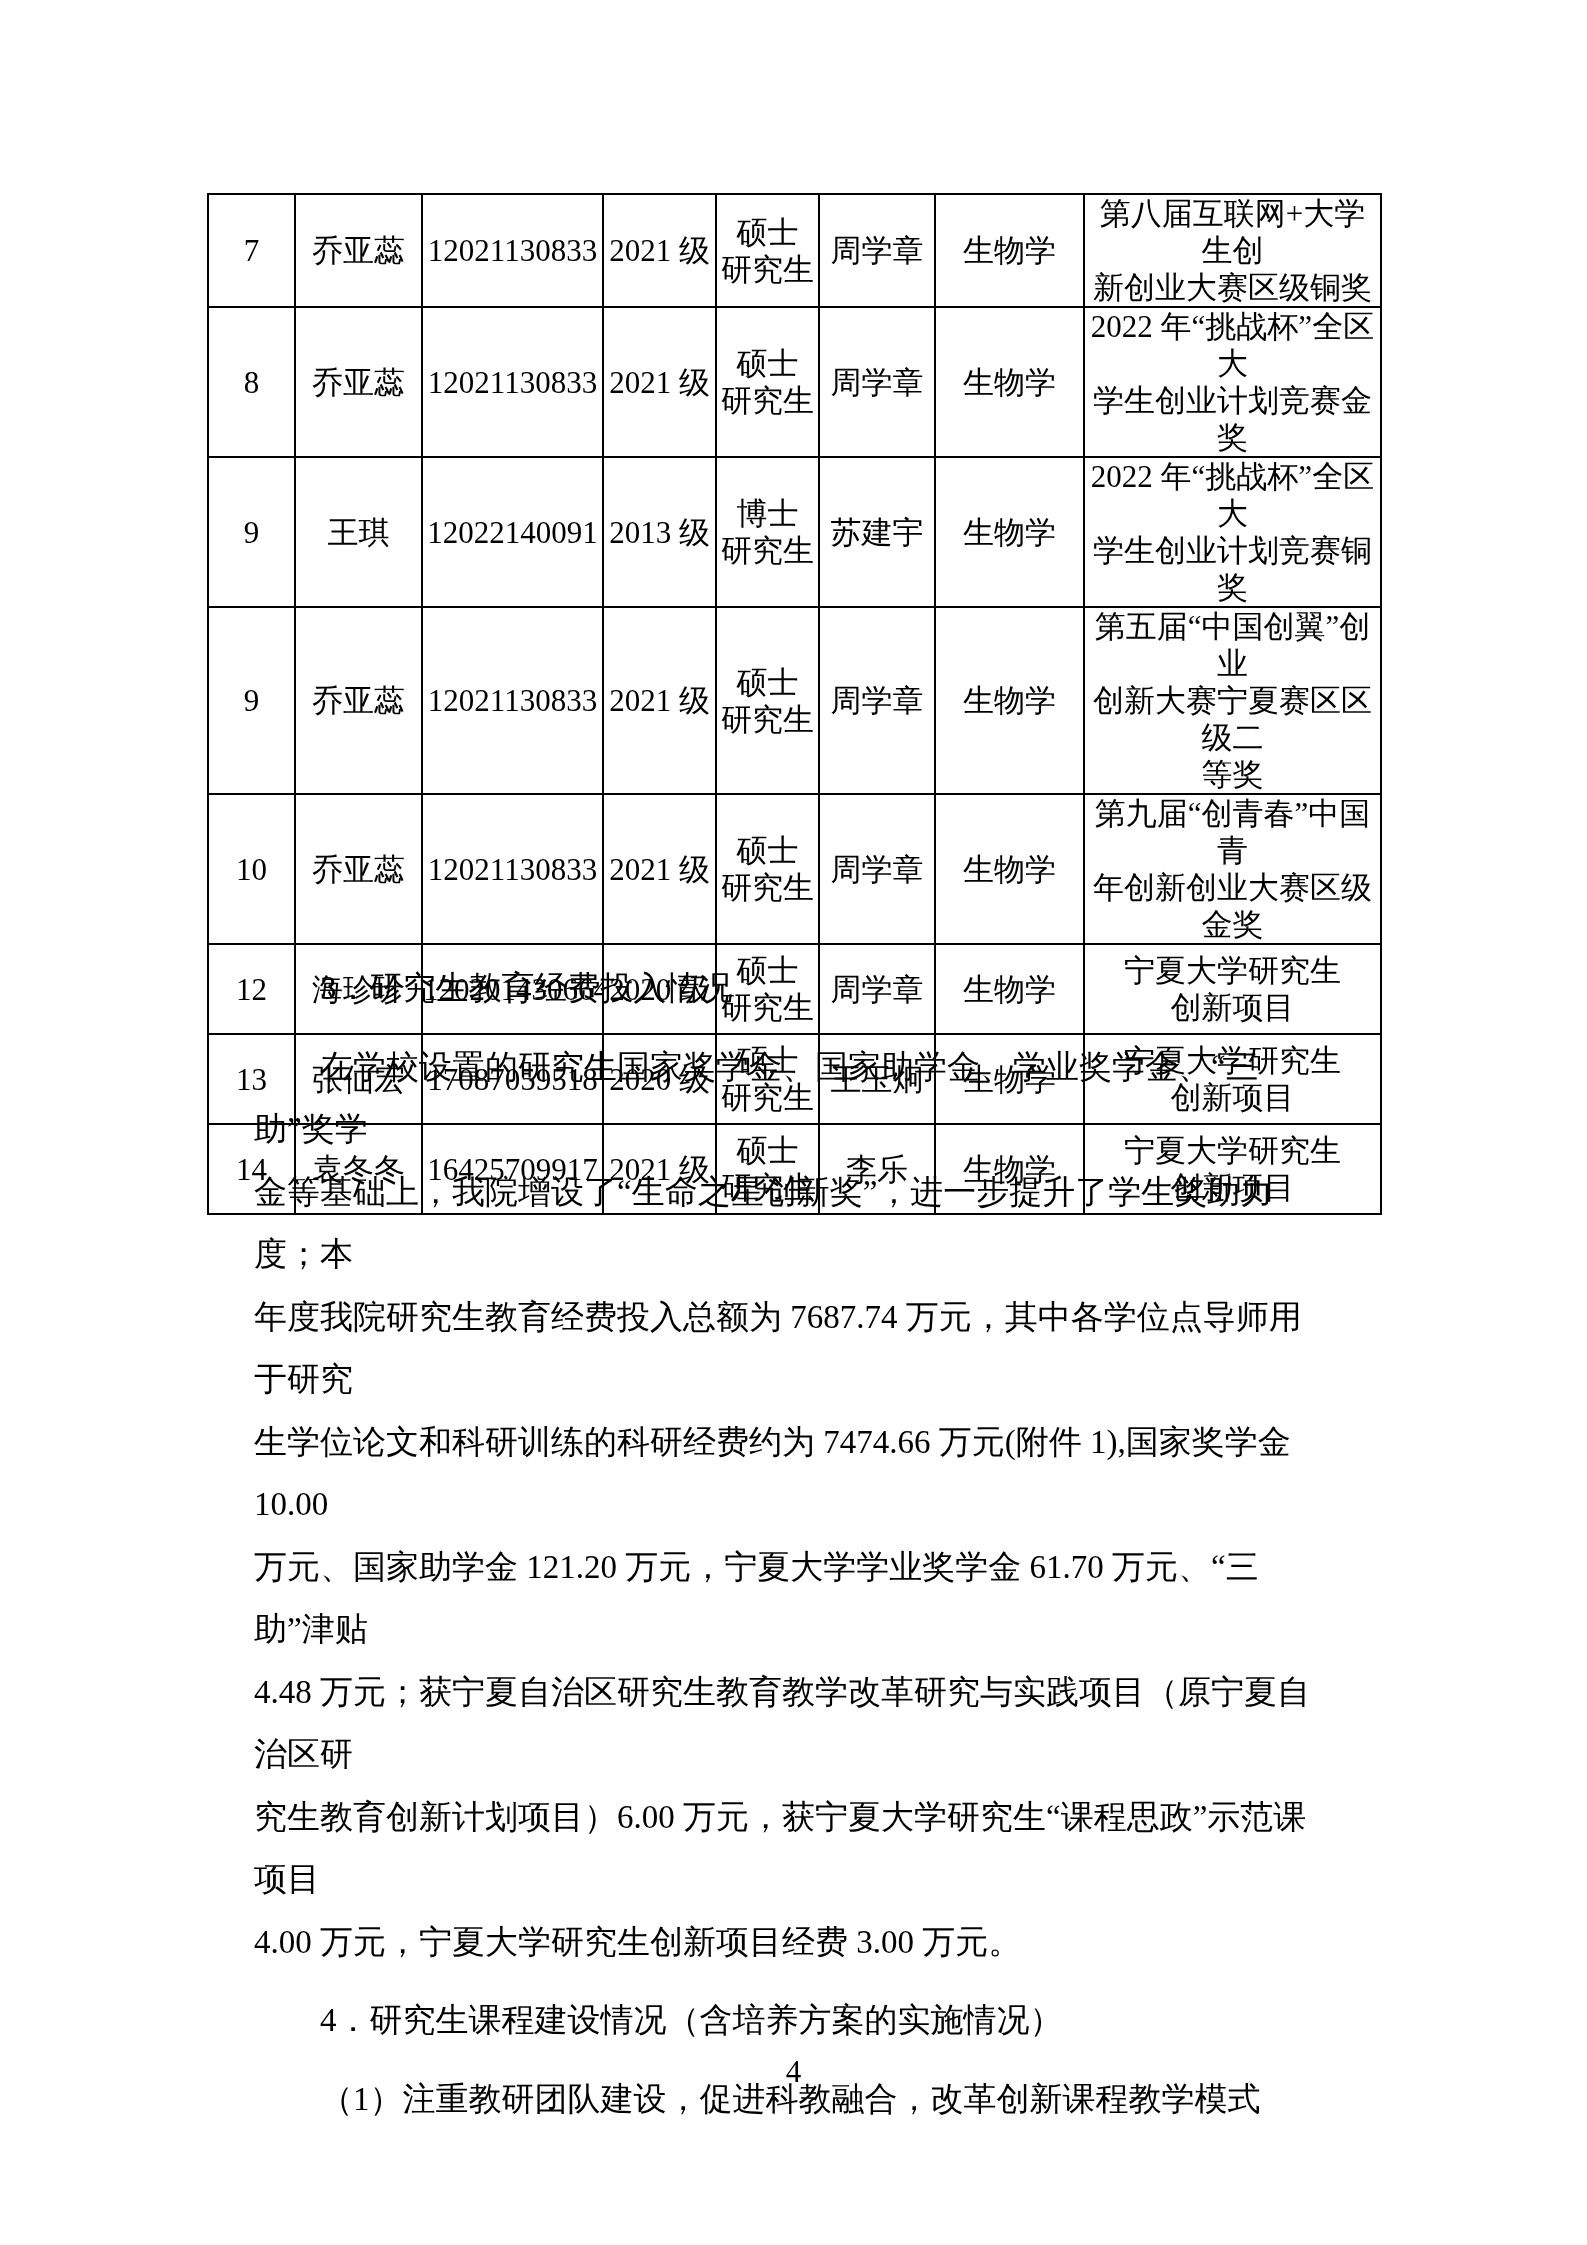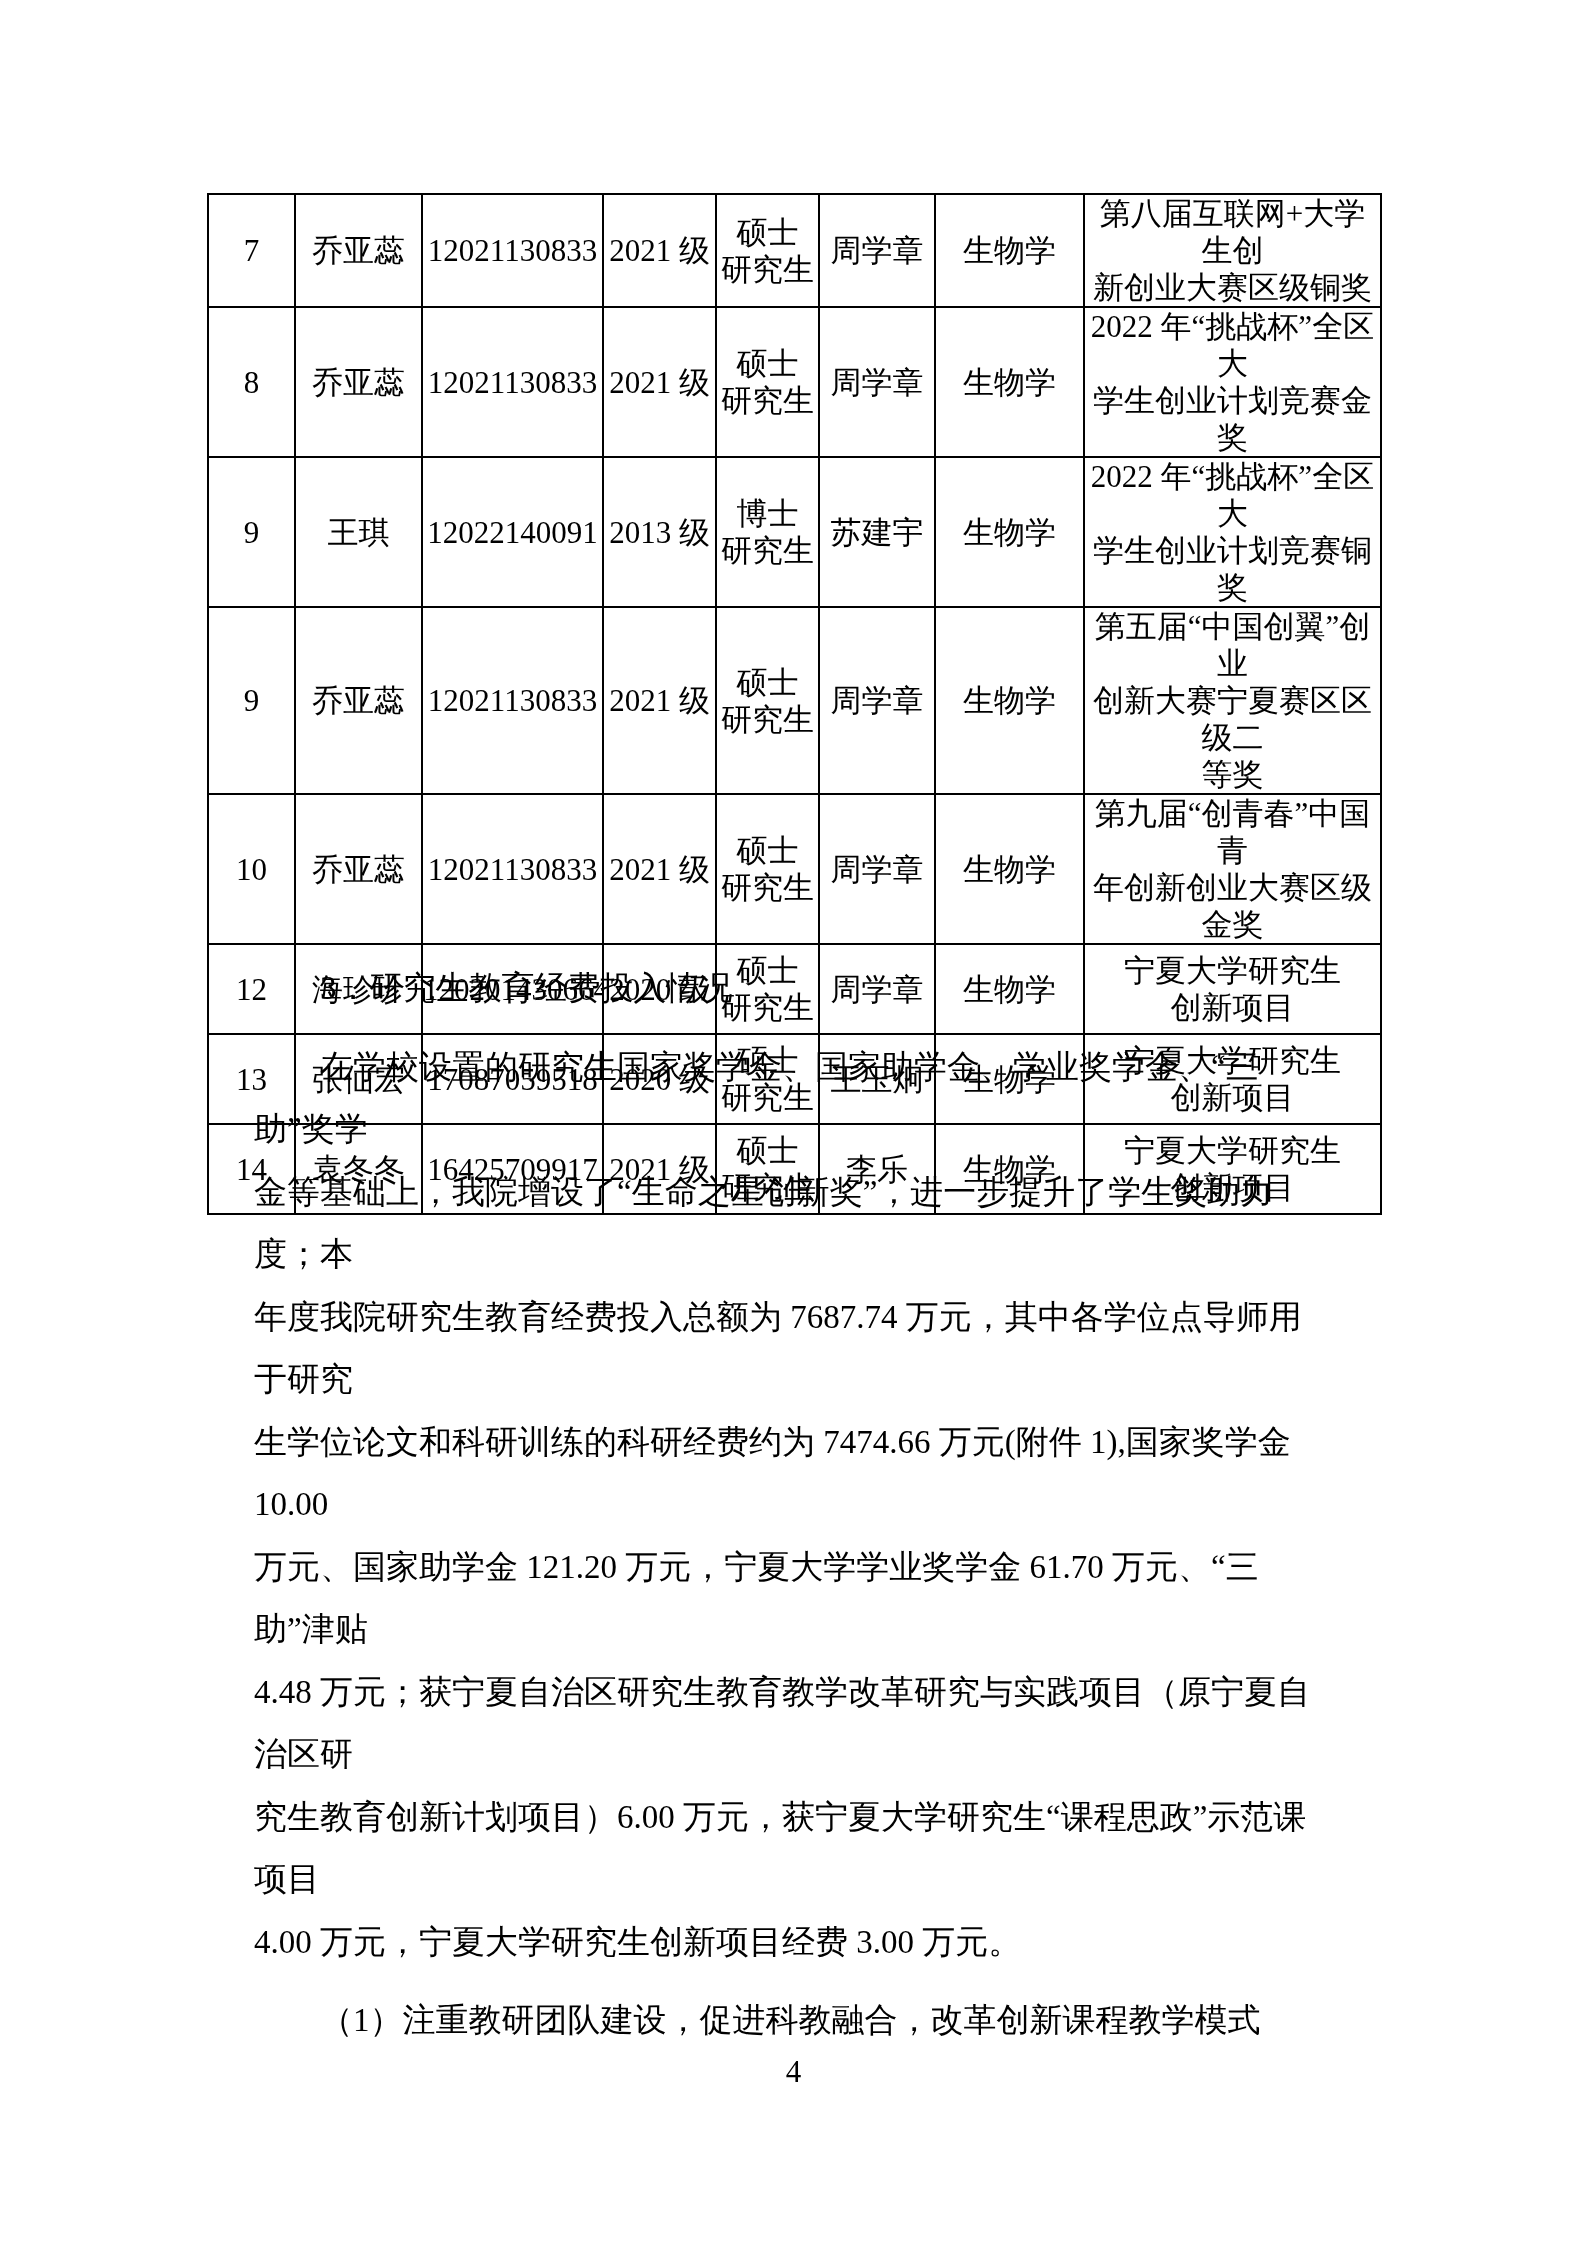--- a/index.html
+++ b/index.html
@@ -187,17 +187,18 @@
 <div class="text-block">
   <p class="indent">3．研究生教育经费投入情况</p>
   <p class="indent">在学校设置的研究生国家奖学金、国家助学金、学业奖学金、“三助”奖学
 金等基础上，我院增设了“生命之星创新奖”，进一步提升了学生奖助力度；本
 年度我院研究生教育经费投入总额为 7687.74 万元，其中各学位点导师用于研究
 生学位论文和科研训练的科研经费约为 7474.66 万元(附件 1),国家奖学金 10.00
 万元、国家助学金 121.20 万元，宁夏大学学业奖学金 61.70 万元、“三助”津贴
 4.48 万元；获宁夏自治区研究生教育教学改革研究与实践项目（原宁夏自治区研
 究生教育创新计划项目）6.00 万元，获宁夏大学研究生“课程思政”示范课项目
 4.00 万元，宁夏大学研究生创新项目经费 3.00 万元。</p>
+  <p class="indent">4．研究生课程建设情况（含培养方案的实施情况）</p>
   <p class="indent">（1）注重教研团队建设，促进科教融合，改革创新课程教学模式</p>
 
 </div>
 
 <div class="page-num">4</div>
 
 </body></html>

